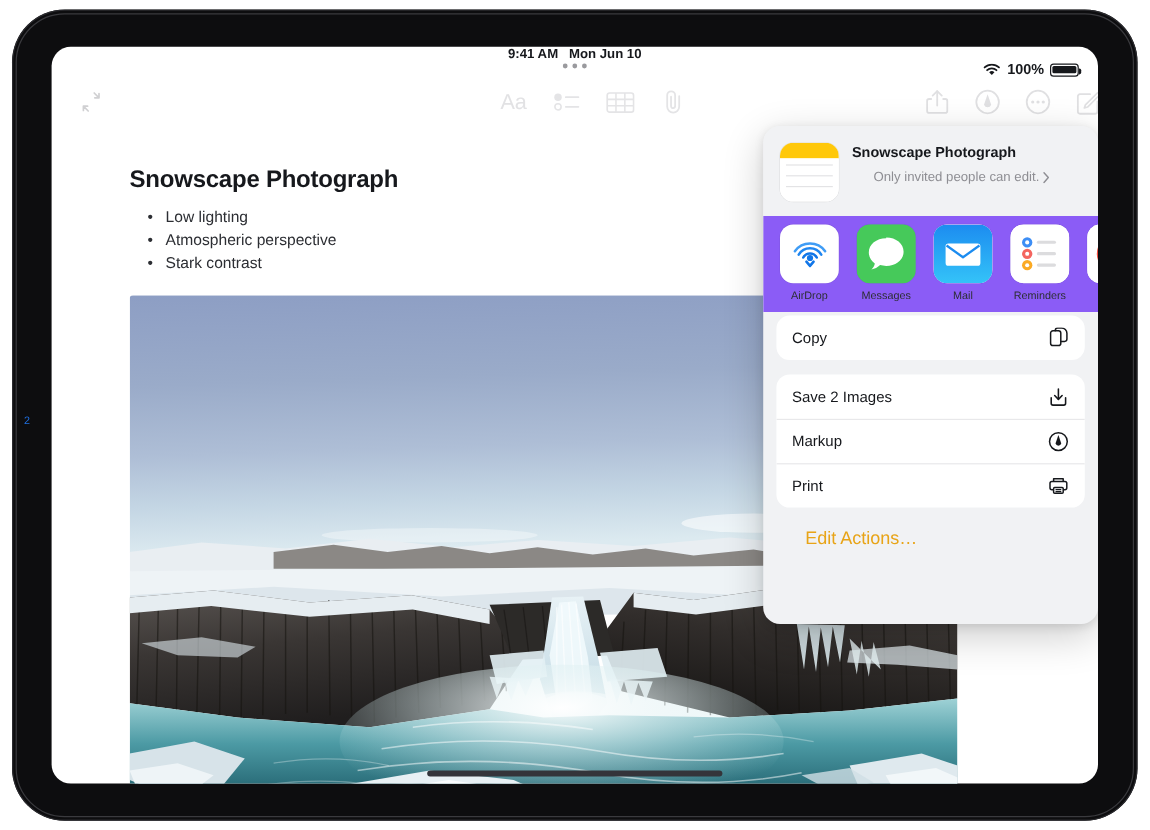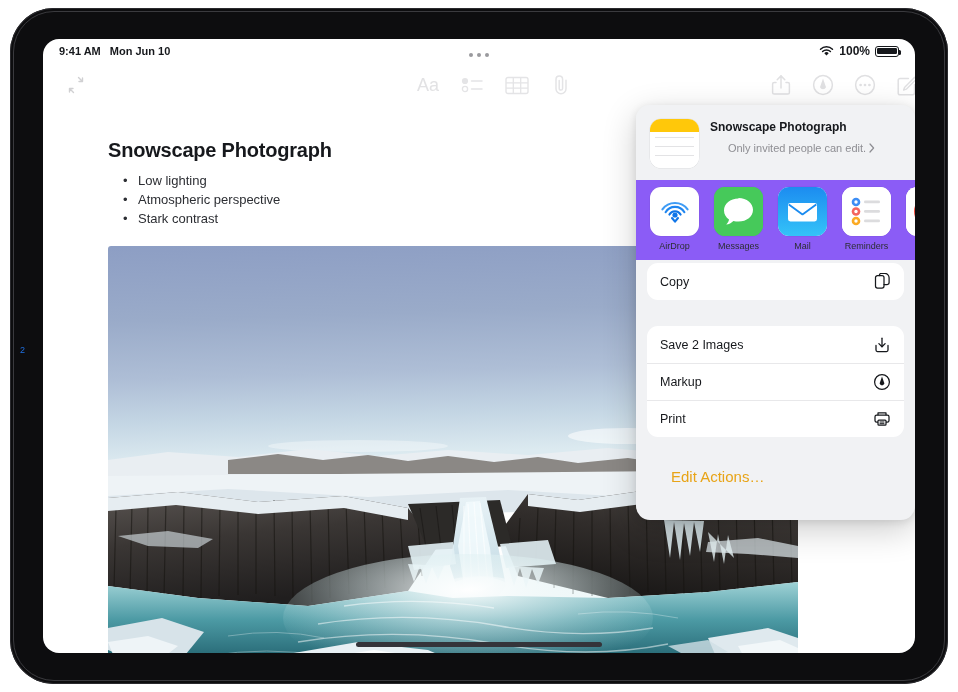--- a/index.html
+++ b/index.html
@@ -41,20 +41,21 @@
     text-align: center;
   }
 
   
   #status-bar {
     position: absolute; left: 0; top: 0; width: 872px; height: 24px;
     display: flex; align-items: center;
     padding: 0 16px;
     font-size: 11px; font-weight: bold; color: #16181c;
     z-index: 30;
+    flex-direction: column;
   }
   #status-left { display: flex; gap: 9px; align-items: baseline; }
   #status-right { margin-left: auto; display: flex; gap: 5px; align-items: center; }
   #wifi-icon { display: block; }
   #battery-pct { font-size: 12px; font-weight: bold; }
   #battery-icon {
     width: 24px; height: 11px;
     border: 1.2px solid #16181c; border-radius: 3px;
     position: relative; padding: 1.2px;
   }
@@ -184,21 +185,21 @@
   }
   .app-label {
     margin-top: 5px; font-size: 9px; color: #2c2e33;
     white-space: nowrap; overflow: hidden;
   }
 
   
   #actions { padding: 3px 11px 0 11px; }
   .action-card {
     background: #ffffff; border-radius: 11px;
-    overflow: hidden; margin-bottom: 26px;
+    overflow: hidden; margin-bottom: 12px;
   }
   .action-row {
     height: 37px; display: flex; align-items: center;
     padding: 0 13px;
     border-top: 0.5px solid #e8e8ea;
   }
   .action-row:first-child { border-top: none; }
   .action-label { font-size: 12.5px; color: #16181c; flex: 1; }
   .action-icon { color: #16181c; display: flex; align-items: center; }
   #edit-actions-row { padding: 5px 24px 0 24px; }

